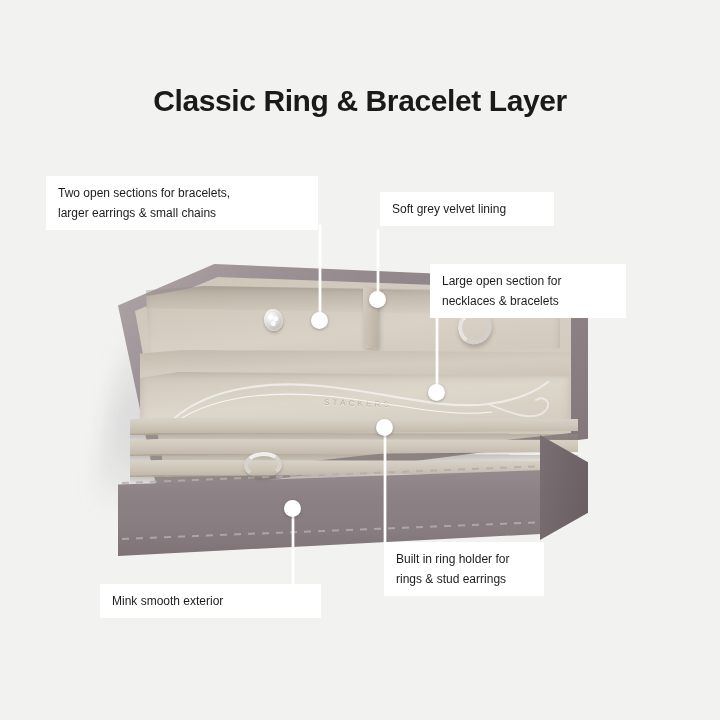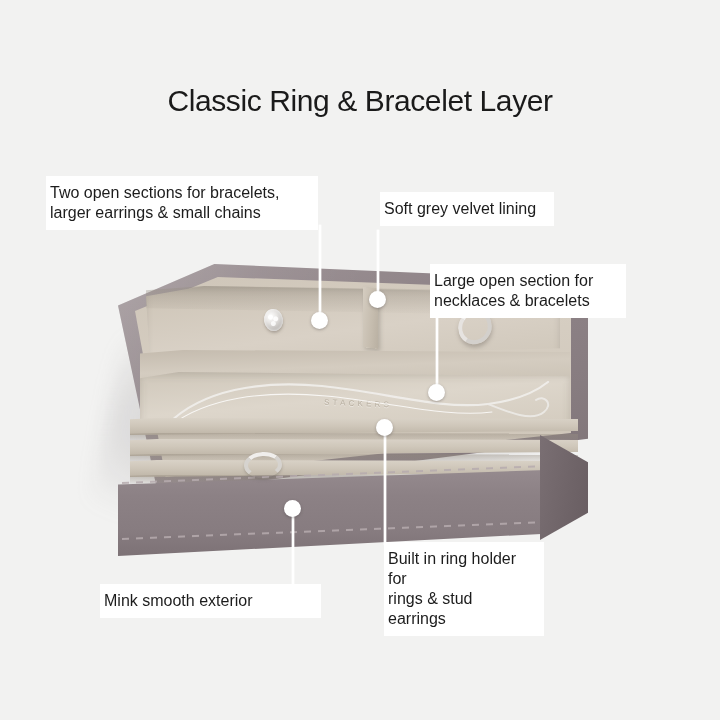--- a/index.html
+++ b/index.html
@@ -11,21 +11,21 @@
     overflow:hidden;
   }
   #stage { position:absolute; inset:0; }
 
   
   .title {
     position:absolute;
     top:84px; left:0; width:720px;
     text-align:center;
     font-size:30px;
-    font-weight:normal;
+    font-weight:bold;
     letter-spacing:-0.4px;
     color:#1a1a1a;
   }
 
   
   .photo { position:absolute; left:0; top:0; width:720px; height:720px; }
 
   
   .tray-shadow {
     position:absolute;
@@ -200,23 +200,23 @@
   
   .leader { position:absolute; background:#ffffff; box-shadow:0 0 0 .4px rgba(255,255,255,.9); }
   .dot {
     position:absolute; width:17px; height:17px; border-radius:50%;
     background:#ffffff; box-shadow:0 1px 3px rgba(60,55,58,.35);
   }
   .label {
     position:absolute;
     background:#ffffff;
     color:#1c1c1c;
-    font-size:16px;
+    font-size:12px;
     line-height:20px;
-    padding:7px 11px 7px 4px;
+    padding:7px 11px 7px 12px;
     white-space:pre-line;
   }
 </style>
 </head>
 <body>
 
 <div id="stage">
 
   <div class="title">Classic Ring &amp; Bracelet Layer</div>
 

